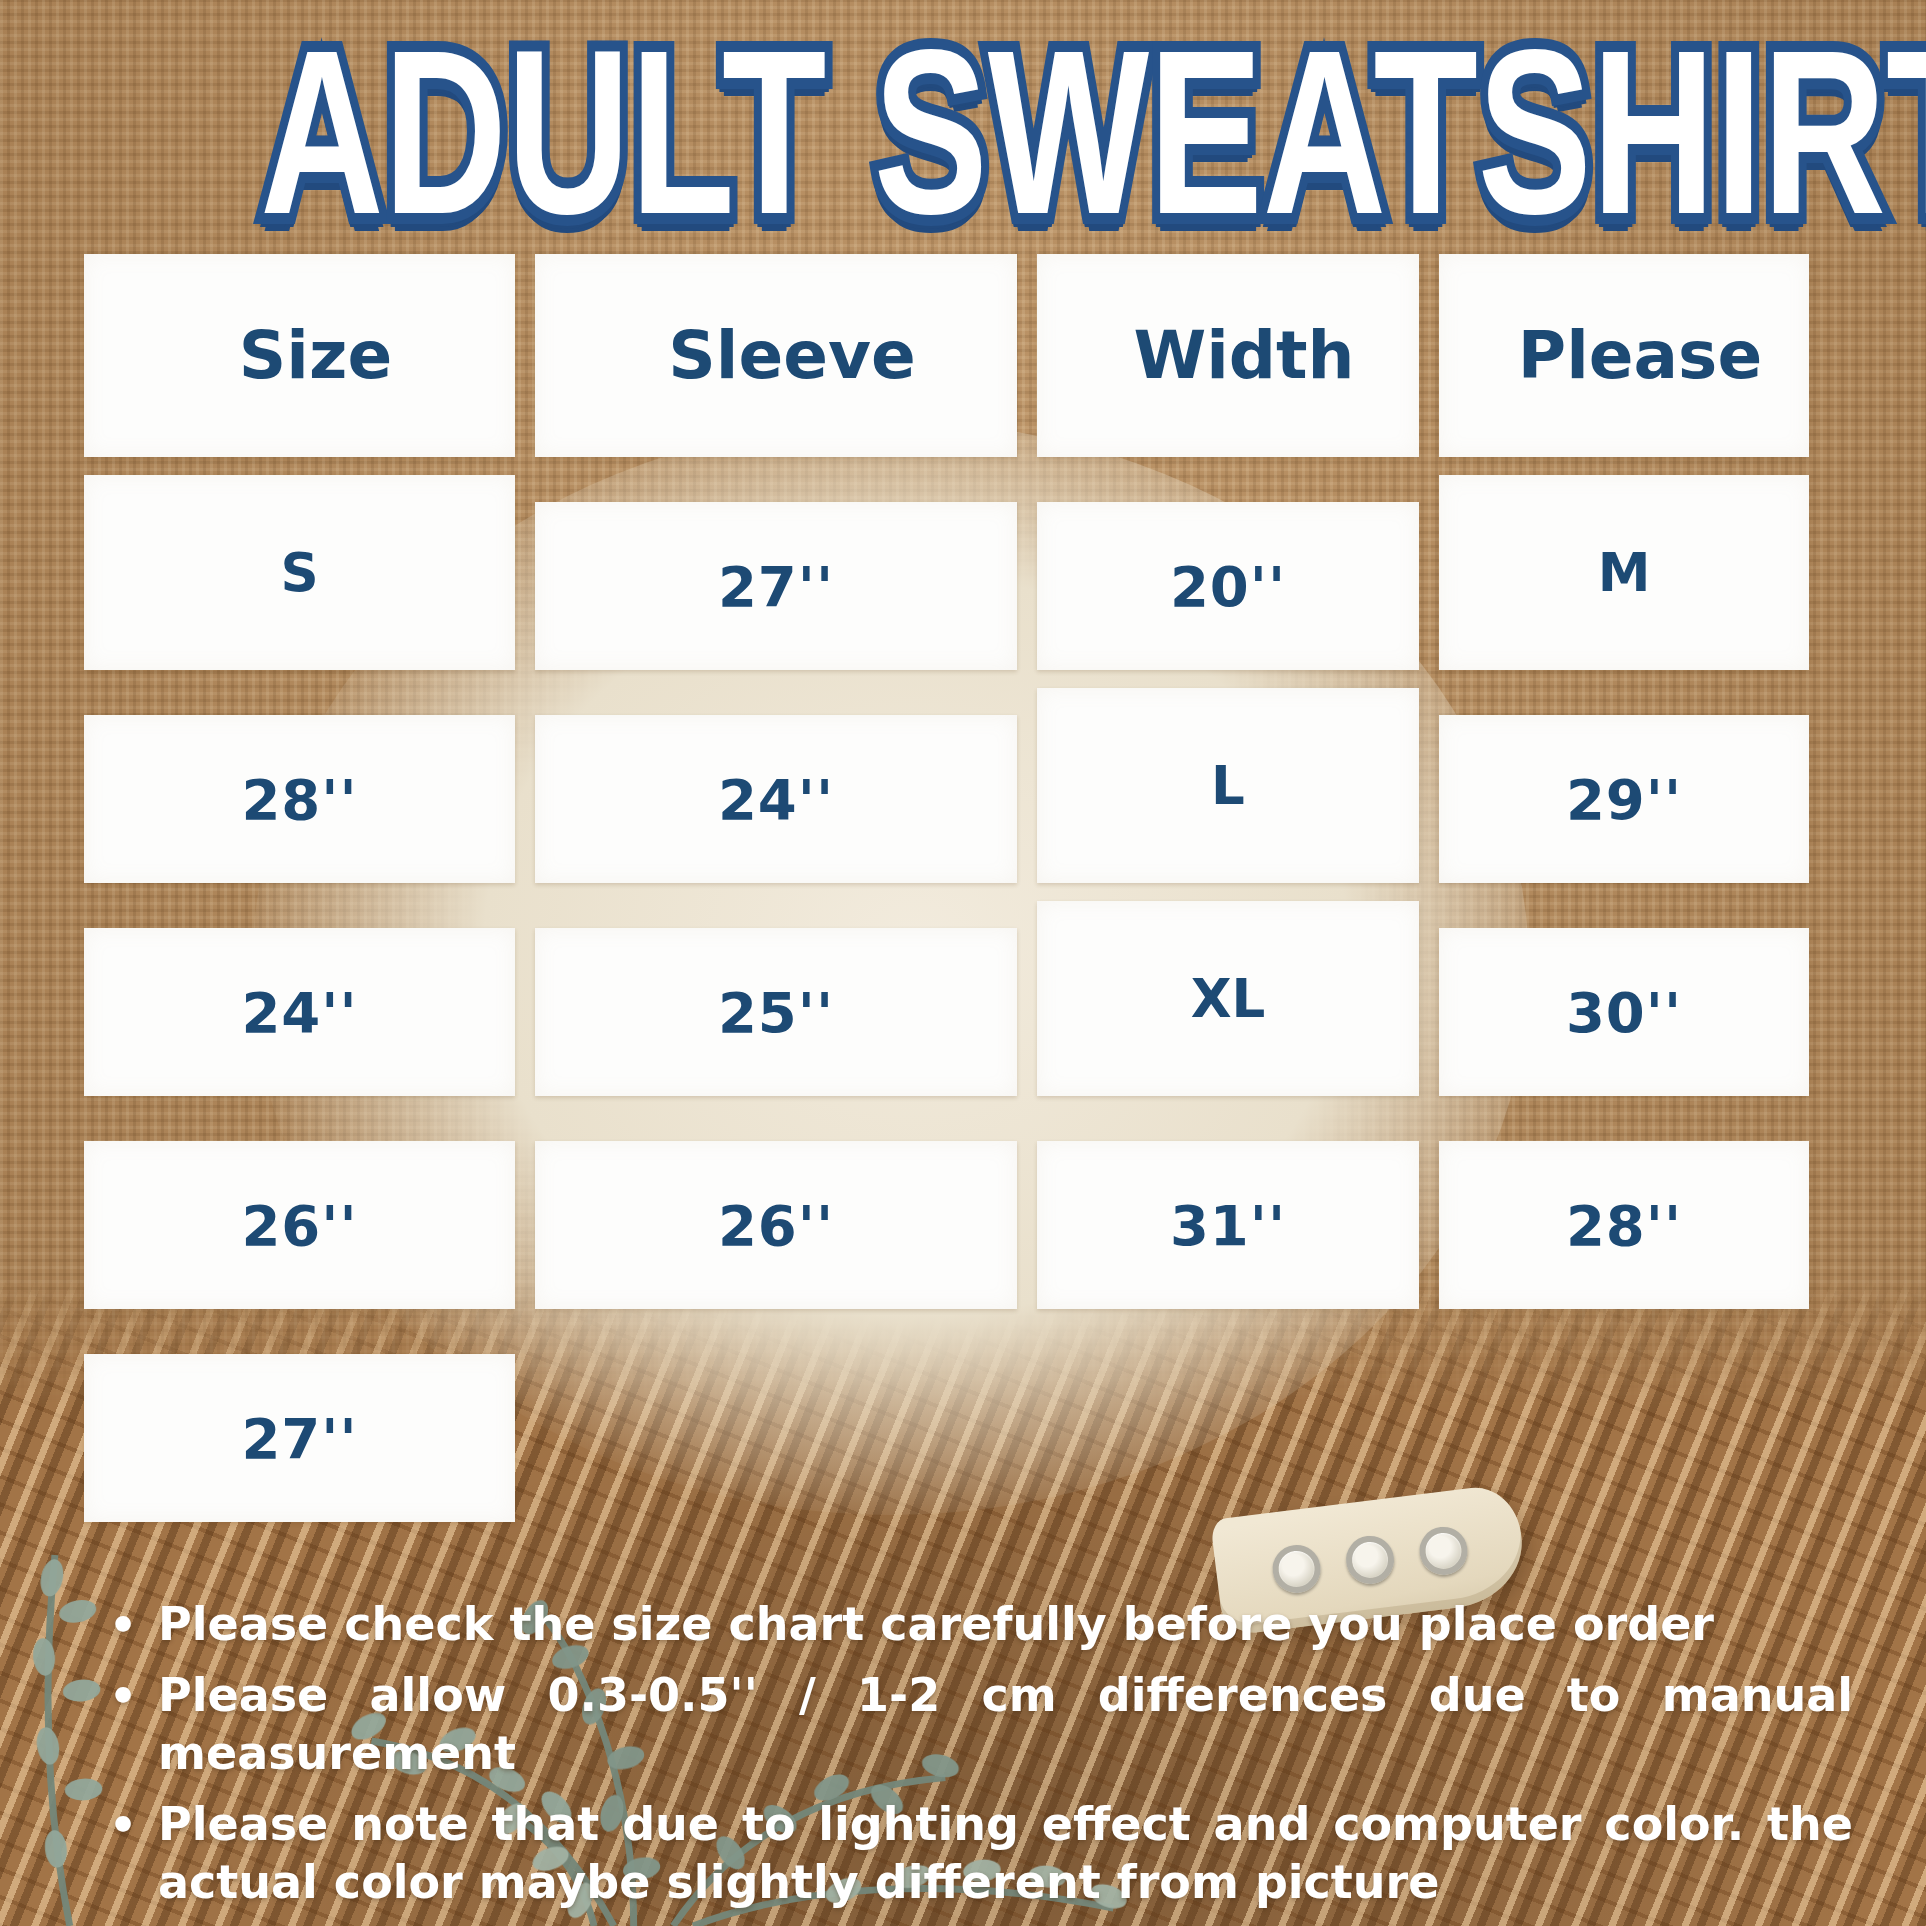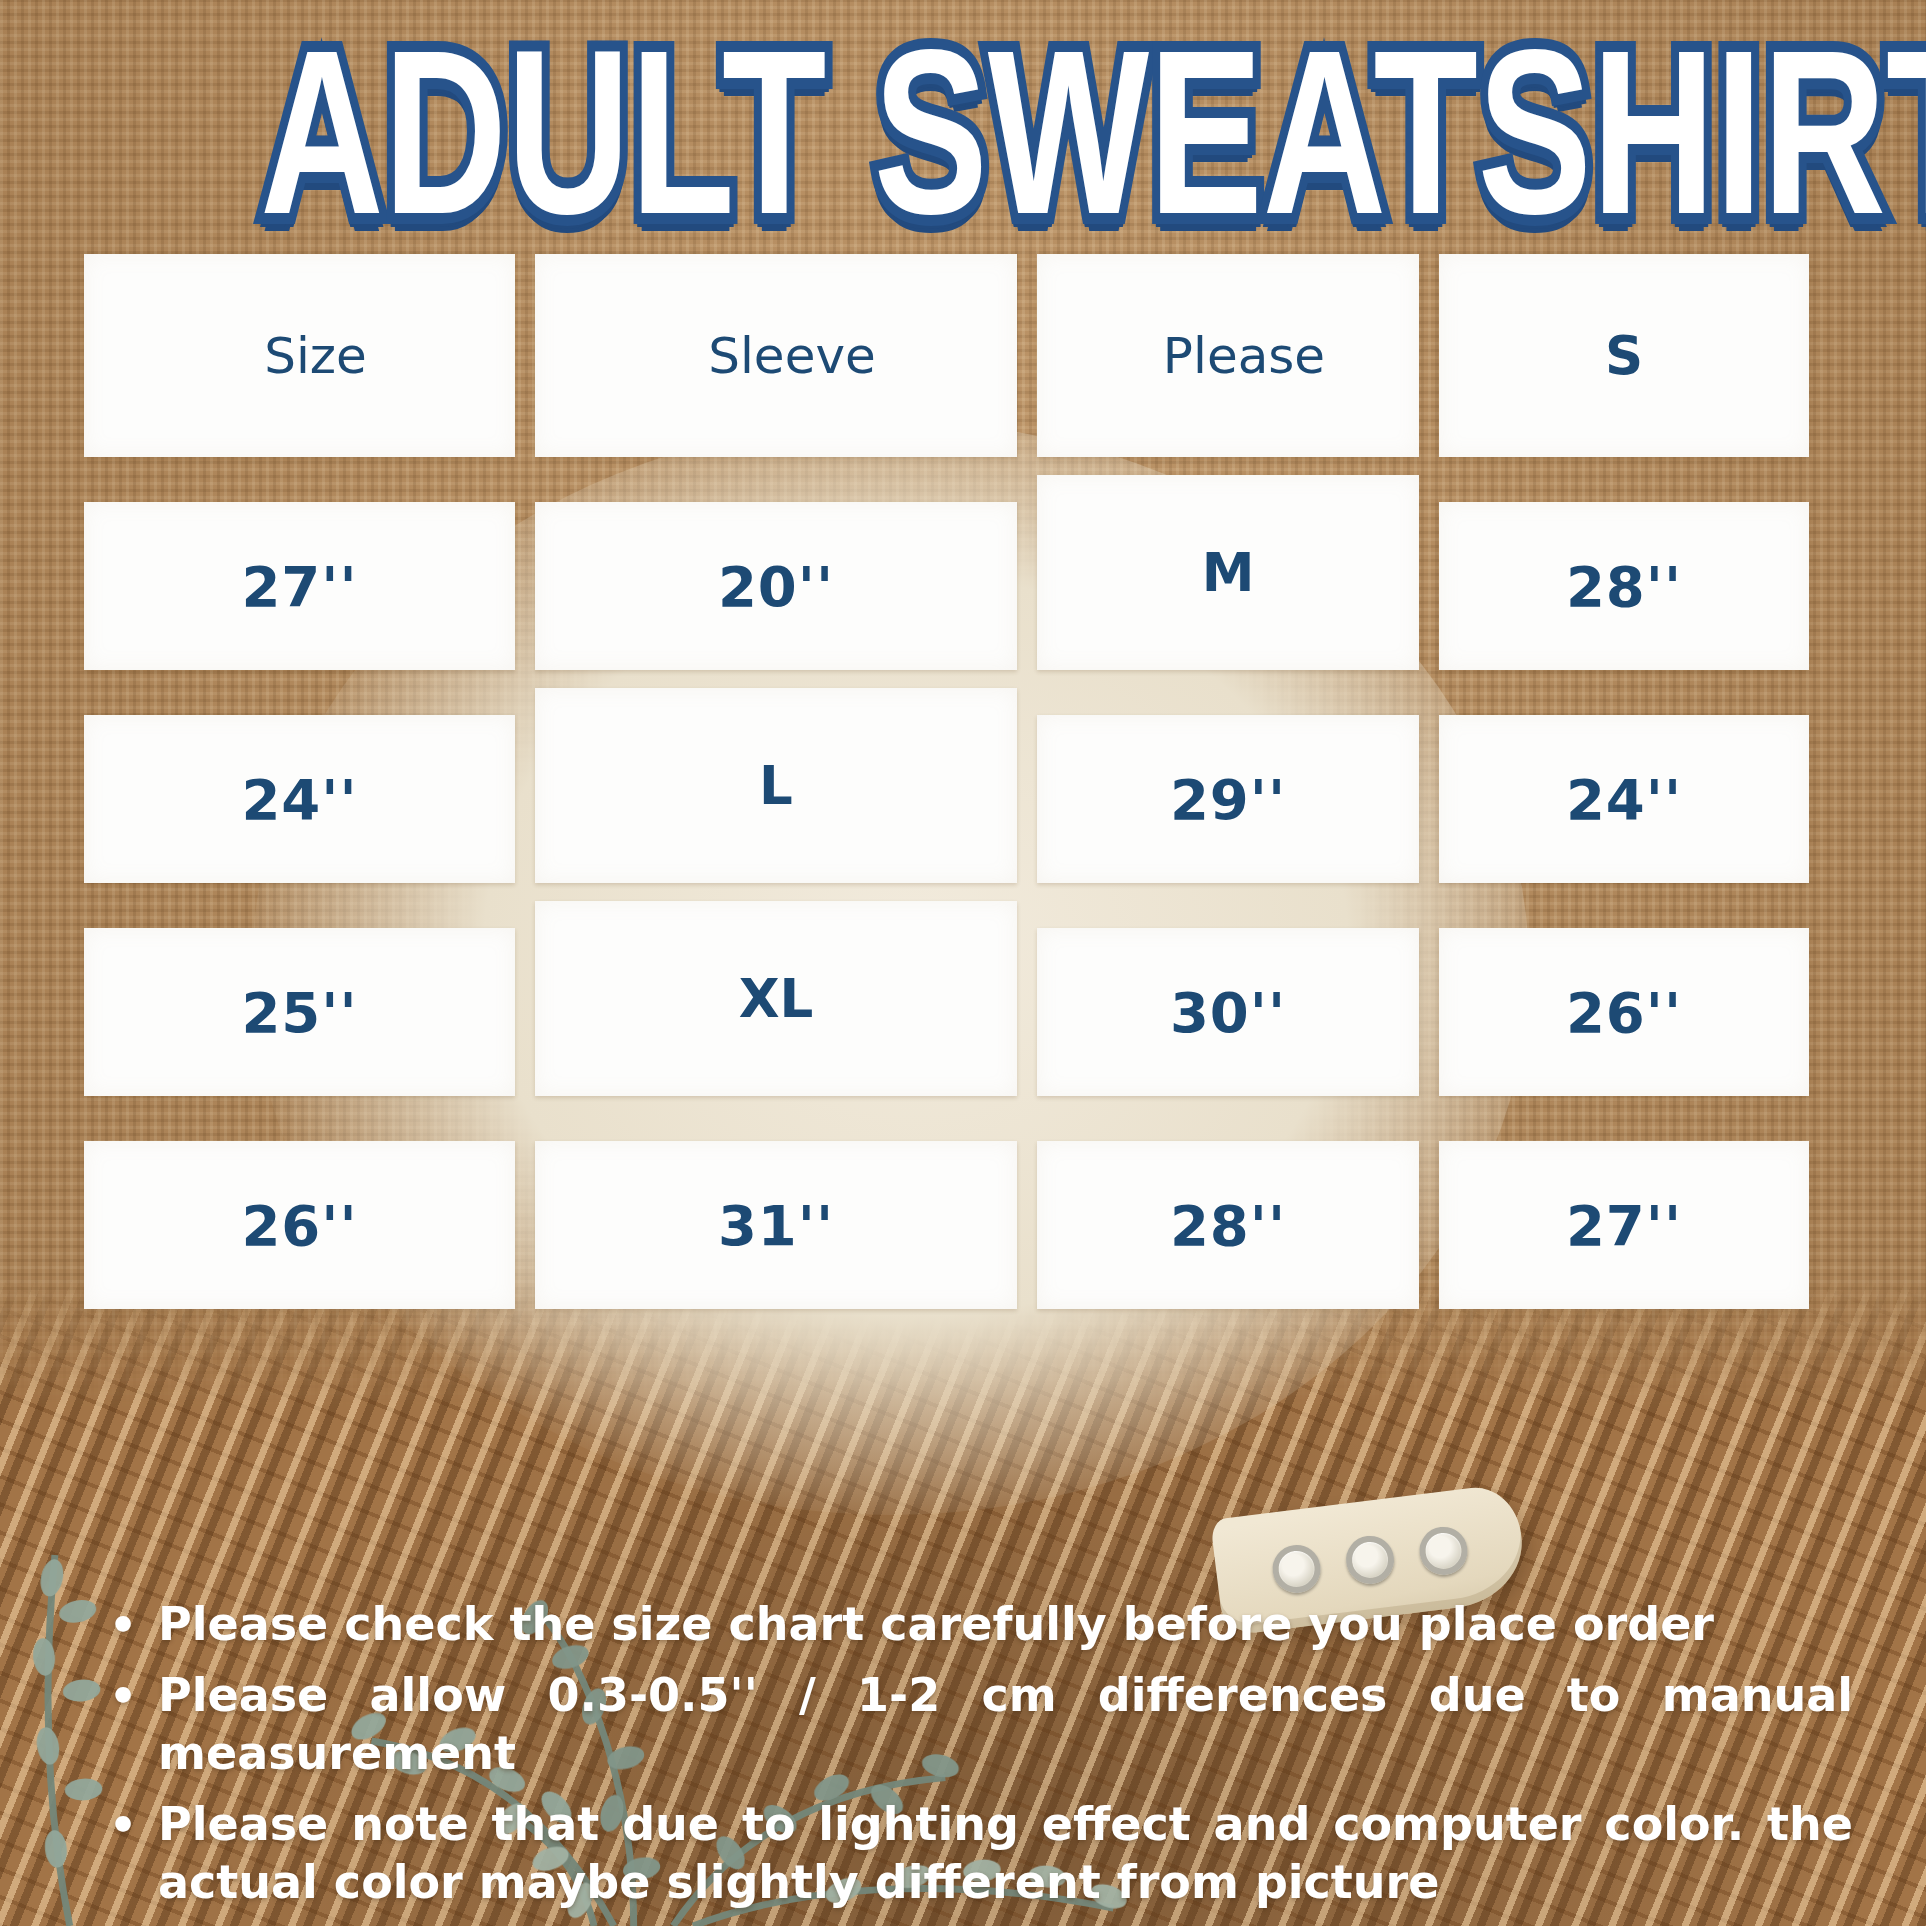--- a/index.html
+++ b/index.html
@@ -63,21 +63,21 @@
     position:absolute;left:84px;top:254px;width:1725px;height:1267px;
     display:grid;grid-template-columns:431px 482px 382px 370px;
     grid-template-rows:203px 195px 195px 195px 195px 195px;
     column-gap:20px;row-gap:18px;
   }
   .cell{
     background:#fdfdfc;display:flex;align-items:center;justify-content:center;
     color:#1d4a74;font-weight:bold;
     box-shadow:inset 0 0 22px rgba(188,168,136,.10), 0 2px 4px rgba(92,60,24,.18);
   }
-  .cell.head{font-size:50px;font-weight:normal;padding-left:32px;}
+  .cell.head{font-size:66px;font-weight:bold;padding-left:32px;}
   .cell.sizecol{font-size:53px;}
   .cell.num{font-size:56px;letter-spacing:1px;margin-top:27px;}
   
   .notes{position:absolute;left:95px;top:1596px;width:1758px;color:#ffffff;}
   .note{position:relative;padding-left:63px;margin-bottom:13px;
     font-size:46px;line-height:1.26;text-align:justify;font-weight:bold;
     text-shadow:0 2px 4px rgba(60,38,14,.35);}
   .bullet{position:absolute;left:14px;top:0;}
   .bullet::before{content:"\2022";font-size:44px;}
 </style>
@@ -147,20 +147,21 @@
   </svg>
 
   <h1 class="title-wrap">
     <span class="t-stroke">ADULT SWEATSHIRT</span>
     <span class="t-fill">ADULT SWEATSHIRT</span>
   </h1>
 
   <div class="size-table">
     <div class="cell head">Size</div>
     <div class="cell head">Sleeve</div>
+    <div class="cell head">Width</div>
     <div class="cell head">Please</div>
 
     <div class="cell sizecol">S</div>
     <div class="cell num">27''</div>
     <div class="cell num">20''</div>
 
     <div class="cell sizecol">M</div>
     <div class="cell num">28''</div>
     <div class="cell num">24''</div>
 

